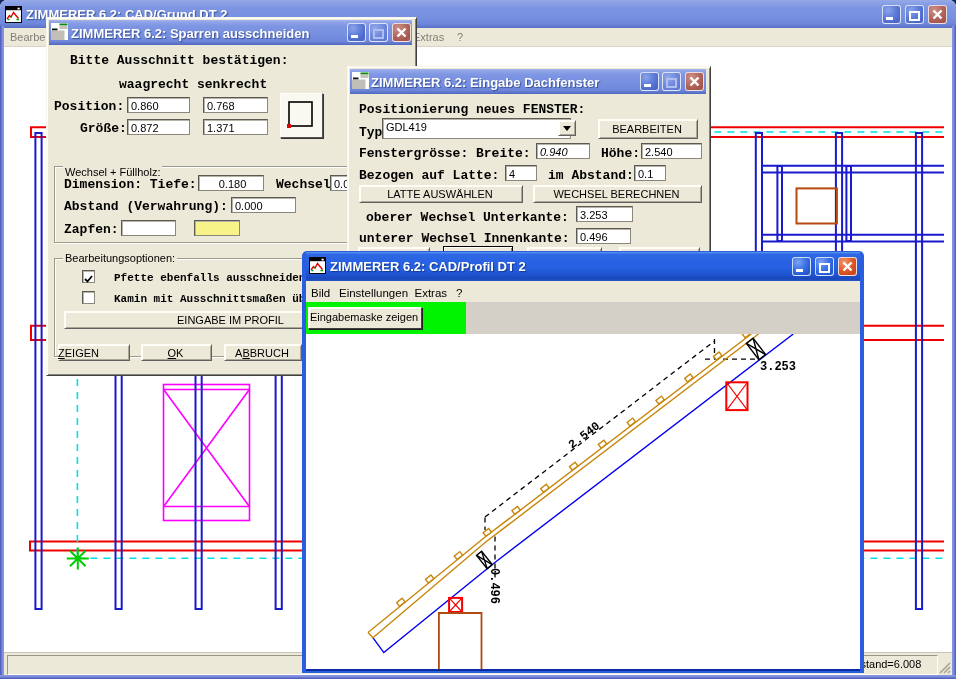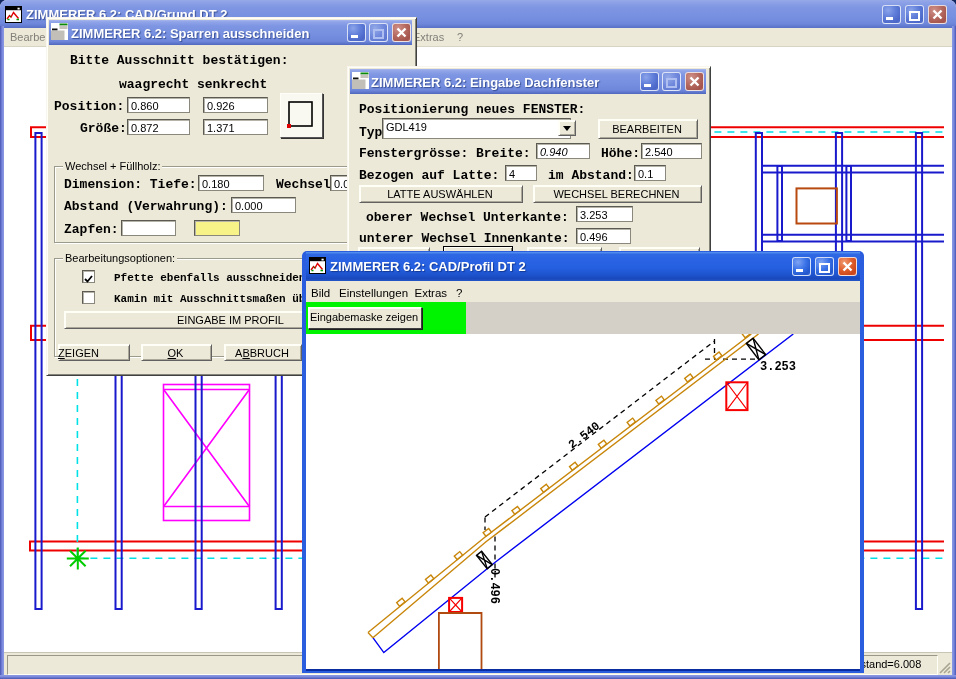--- a/index.html
+++ b/index.html
@@ -166,41 +166,41 @@
     </div>
 
   <div class="abs mono" style="left:23px;top:35px;">Bitte Ausschnitt bestätigen:</div>
   <div class="abs mono" style="left:72px;top:59px;">waagrecht</div>
   <div class="abs mono" style="left:150px;top:59px;">senkrecht</div>
   <div class="abs mono" style="left:7px;top:81px;">Position:</div>
   <div class="abs field" style="left:80px;top:79px;width:61px;height:14px;">
       <div class="fieldtxt">0.860</div>
     </div>
   <div class="abs field" style="left:156px;top:79px;width:63px;height:14px;">
-      <div class="fieldtxt">0.926</div>
+      <div class="fieldtxt">0.768</div>
     </div>
   <div class="abs mono" style="left:33px;top:103px;">Größe:</div>
   <div class="abs field" style="left:80px;top:101px;width:61px;height:14px;">
       <div class="fieldtxt">0.872</div>
     </div>
   <div class="abs field" style="left:156px;top:101px;width:63px;height:14px;">
       <div class="fieldtxt">1.371</div>
     </div>
 
   <div class="abs" style="left:233px;top:75px;width:41px;height:43px;background:#f9f8f1;
        border:1px solid;border-color:#fffef7 #555 #555 #fffef7;box-shadow:1px 1px 0 #333;"></div>
   <svg class="abs" style="left:233px;top:75px;" width="41" height="43">
     <rect x="9" y="9" width="23" height="24" fill="none" stroke="#000" stroke-width="1.6"></rect>
     <rect x="7" y="31" width="4" height="4" fill="#e00000"></rect>
   </svg>
 
   <div class="abs groupbox" style="left:7px;top:148px;width:349px;height:75px;"></div>
-  <div class="abs gbl" style="left:16px;top:142px;">Wechsel + Füllholz:</div>
+  <div class="abs gbl" style="left:16px;top:148px;">Wechsel + Füllholz:</div>
   <div class="abs mono" style="left:17px;top:159px;">Dimension: Tiefe:</div>
-  <div class="abs field" style="left:151px;top:157px;width:64px;height:14px;">
+  <div class="abs field" style="left:151px;top:157px;width:64px;height:14px;text-align:center;">
       <div class="fieldtxt">0.180</div>
     </div>
   <div class="abs mono" style="left:229px;top:159px;">Wechsel:</div>
   <div class="abs field" style="left:283px;top:157px;width:72px;height:14px;">
       <div class="fieldtxt">0.080</div>
     </div>
   <div class="abs mono" style="left:17px;top:181px;">Abstand (Verwahrung):</div>
   <div class="abs field" style="left:184px;top:179px;width:63px;height:14px;">
       <div class="fieldtxt">0.000</div>
     </div>

